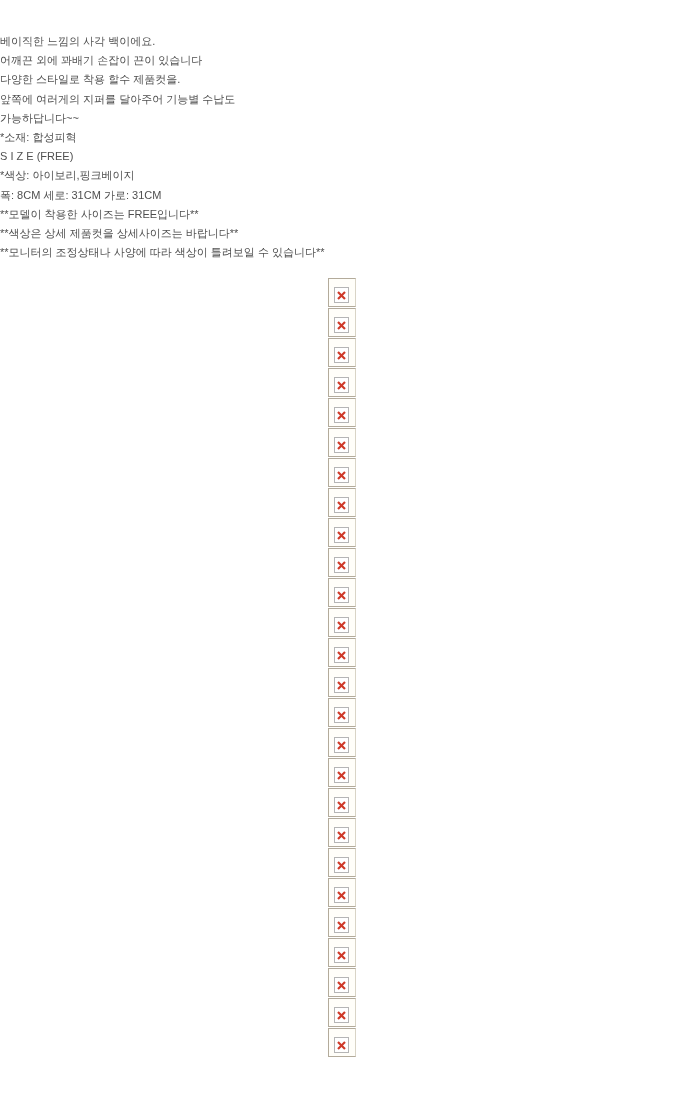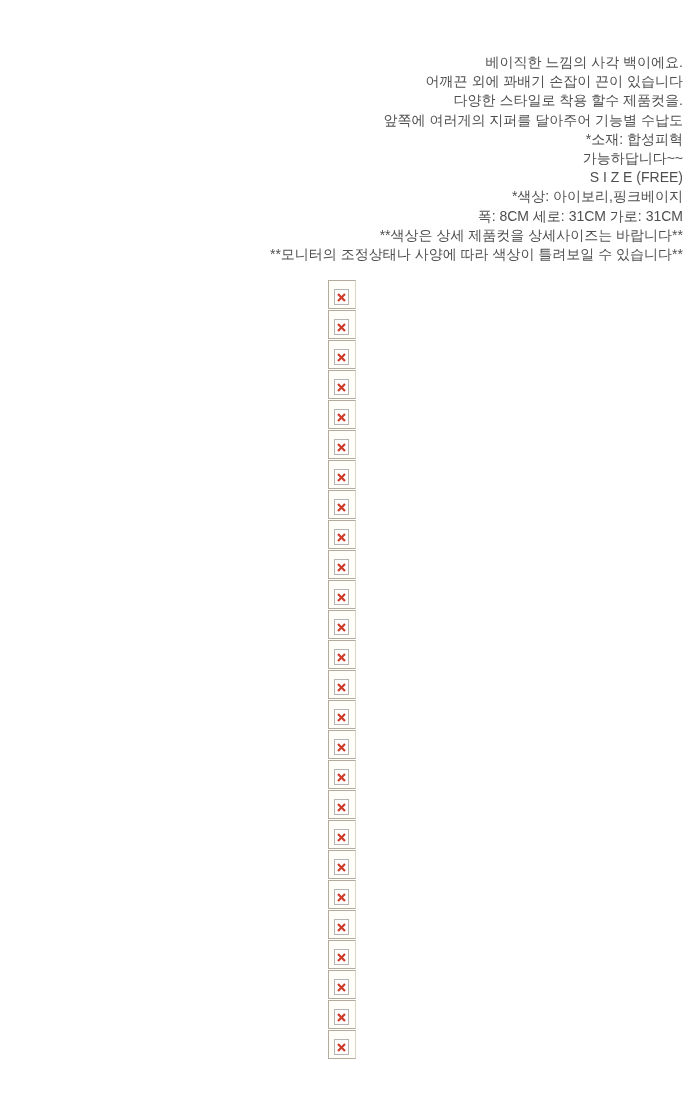--- a/index.html
+++ b/index.html
@@ -9,23 +9,23 @@
     height: 1106px;
     overflow: hidden;
     font-family: "Liberation Sans", "DejaVu Sans", sans-serif;
   }
   .content {
     width: 683px; 
     height: 1106px;
     position: relative;
   }
   .description {
-    padding-top: 53px;
-    text-align: right;
-    font-size: 14px;
+    padding-top: 32px;
+    text-align: left;
+    font-size: 11px;
     line-height: 19.2px;
     letter-spacing: 0px;
     color: #4f4f4f;
   }
   .description .line {
     white-space: pre;
   }
   .image-column {
     margin-top: 16px;
   }
@@ -55,25 +55,26 @@
 </head>
 <body>
 
 <div class="content">
 
   <div class="description">
       <div class="line">베이직한 느낌의 사각 백이에요.</div>
       <div class="line">어깨끈 외에 꽈배기 손잡이 끈이 있습니다</div>
       <div class="line">다양한 스타일로 착용 할수 제품컷을.</div>
       <div class="line">앞쪽에 여러게의 지퍼를 달아주어 기능별 수납도</div>
+      <div class="line">가능하답니다~~</div>
       <div class="line">*소재: 합성피혁</div>
-      <div class="line">가능하답니다~~</div>
       <div class="line">S I Z E (FREE)</div>
       <div class="line">*색상: 아이보리,핑크베이지</div>
       <div class="line">폭: 8CM 세로: 31CM 가로: 31CM</div>
+      <div class="line">**모델이 착용한 사이즈는 FREE입니다**</div>
       <div class="line">**색상은 상세 제품컷을 상세사이즈는 바랍니다**</div>
       <div class="line">**모니터의 조정상태나 사양에 따라 색상이 틀려보일 수 있습니다**</div>
     </div>
 
   <div class="image-column">
       <div class="img-box">
       <div class="broken-icon">
         <svg width="9" height="9" viewBox="0 0 9 9" aria-hidden="true">
           <line x1="1" y1="1" x2="8" y2="8" stroke="#cf3a28" stroke-width="2.2"></line>
           <line x1="8" y1="1" x2="1" y2="8" stroke="#cf3a28" stroke-width="2.2"></line>

